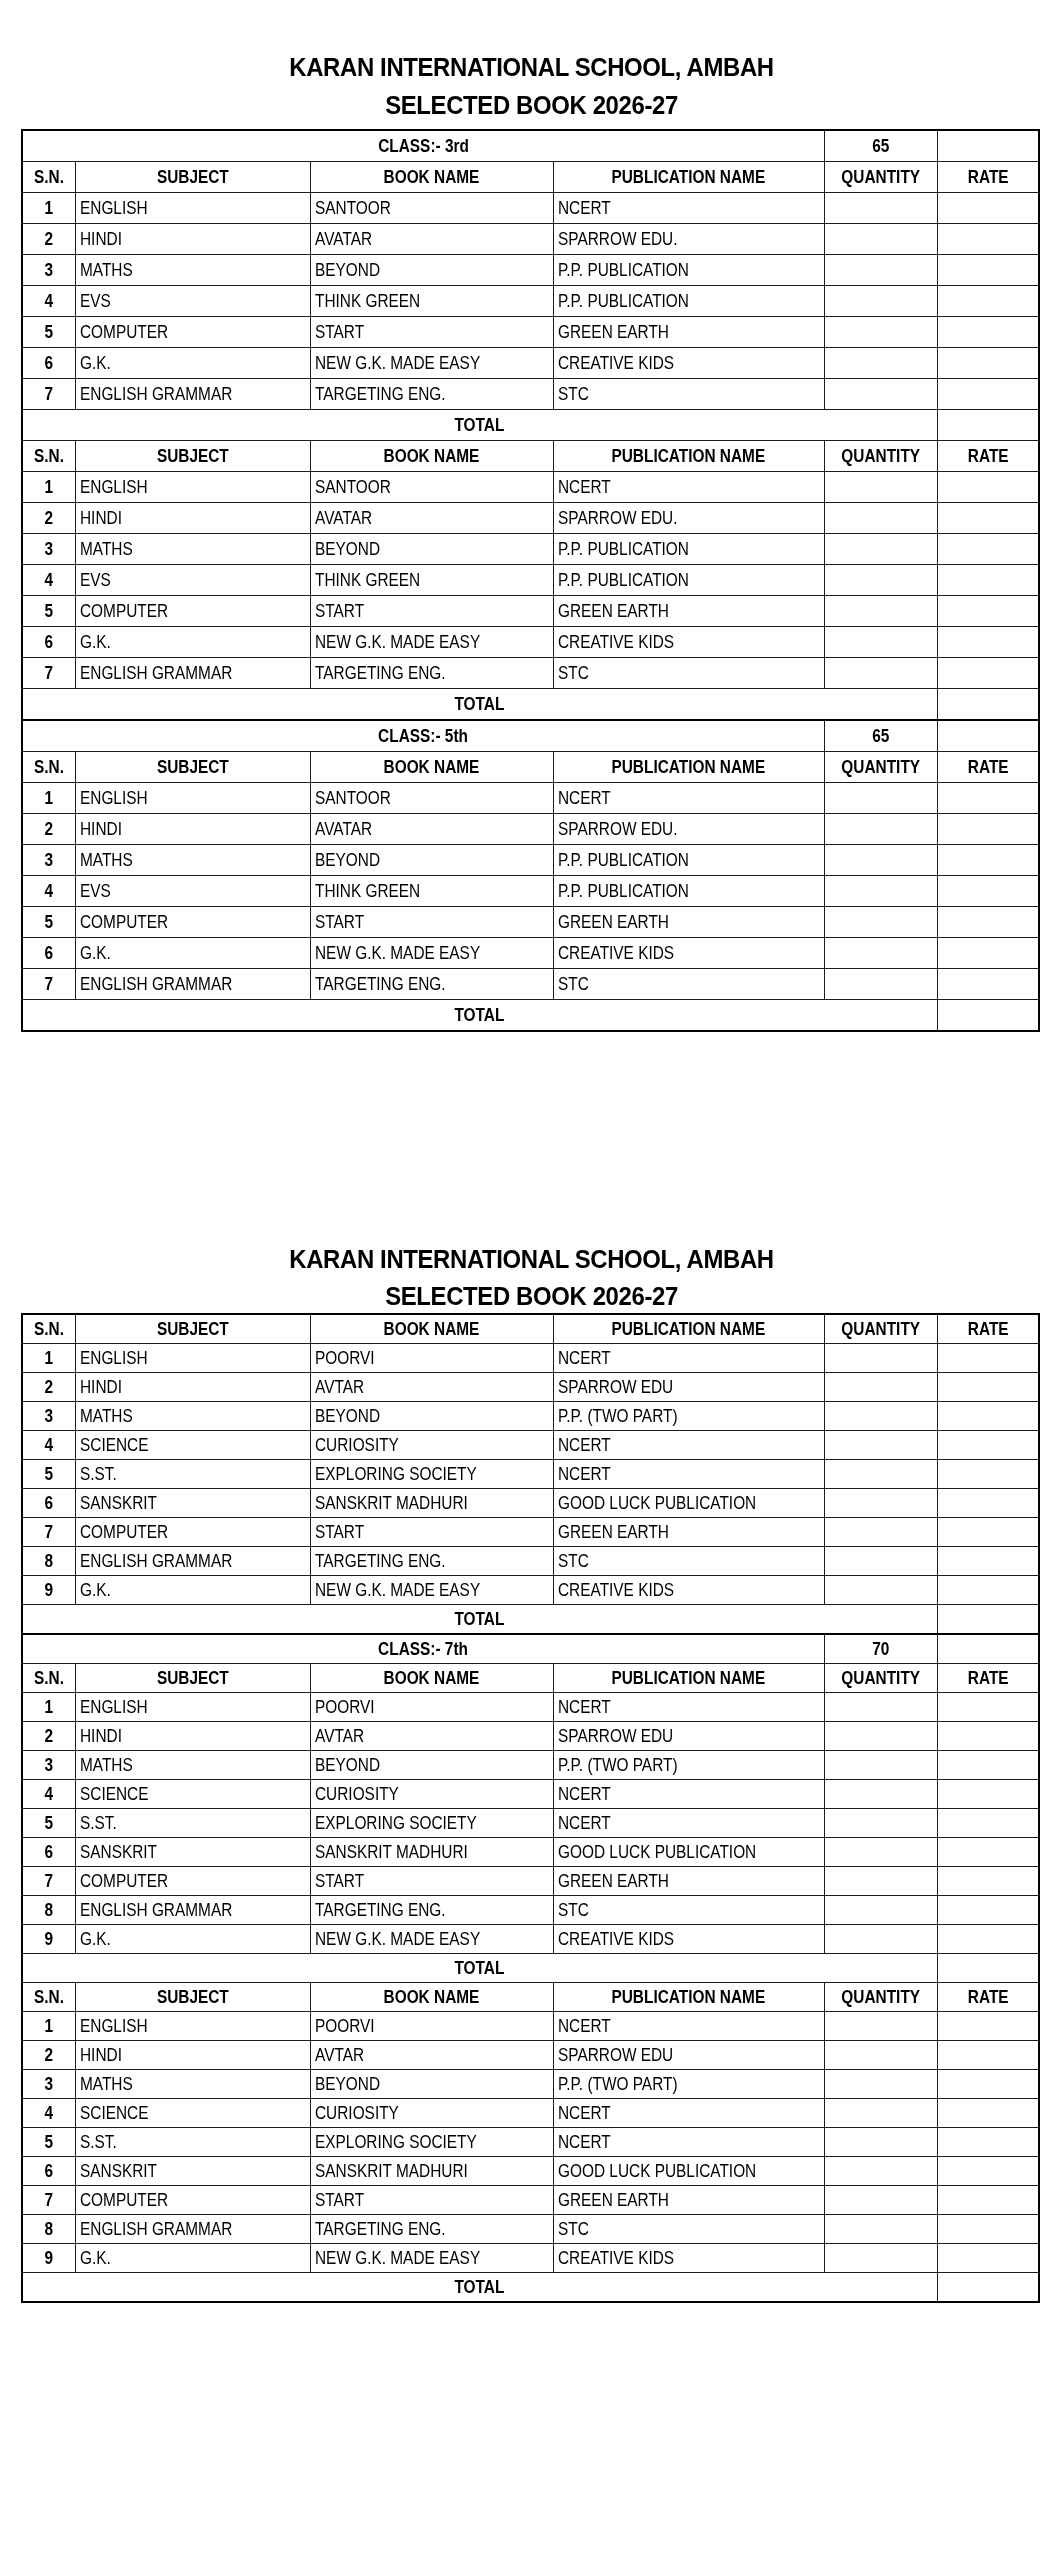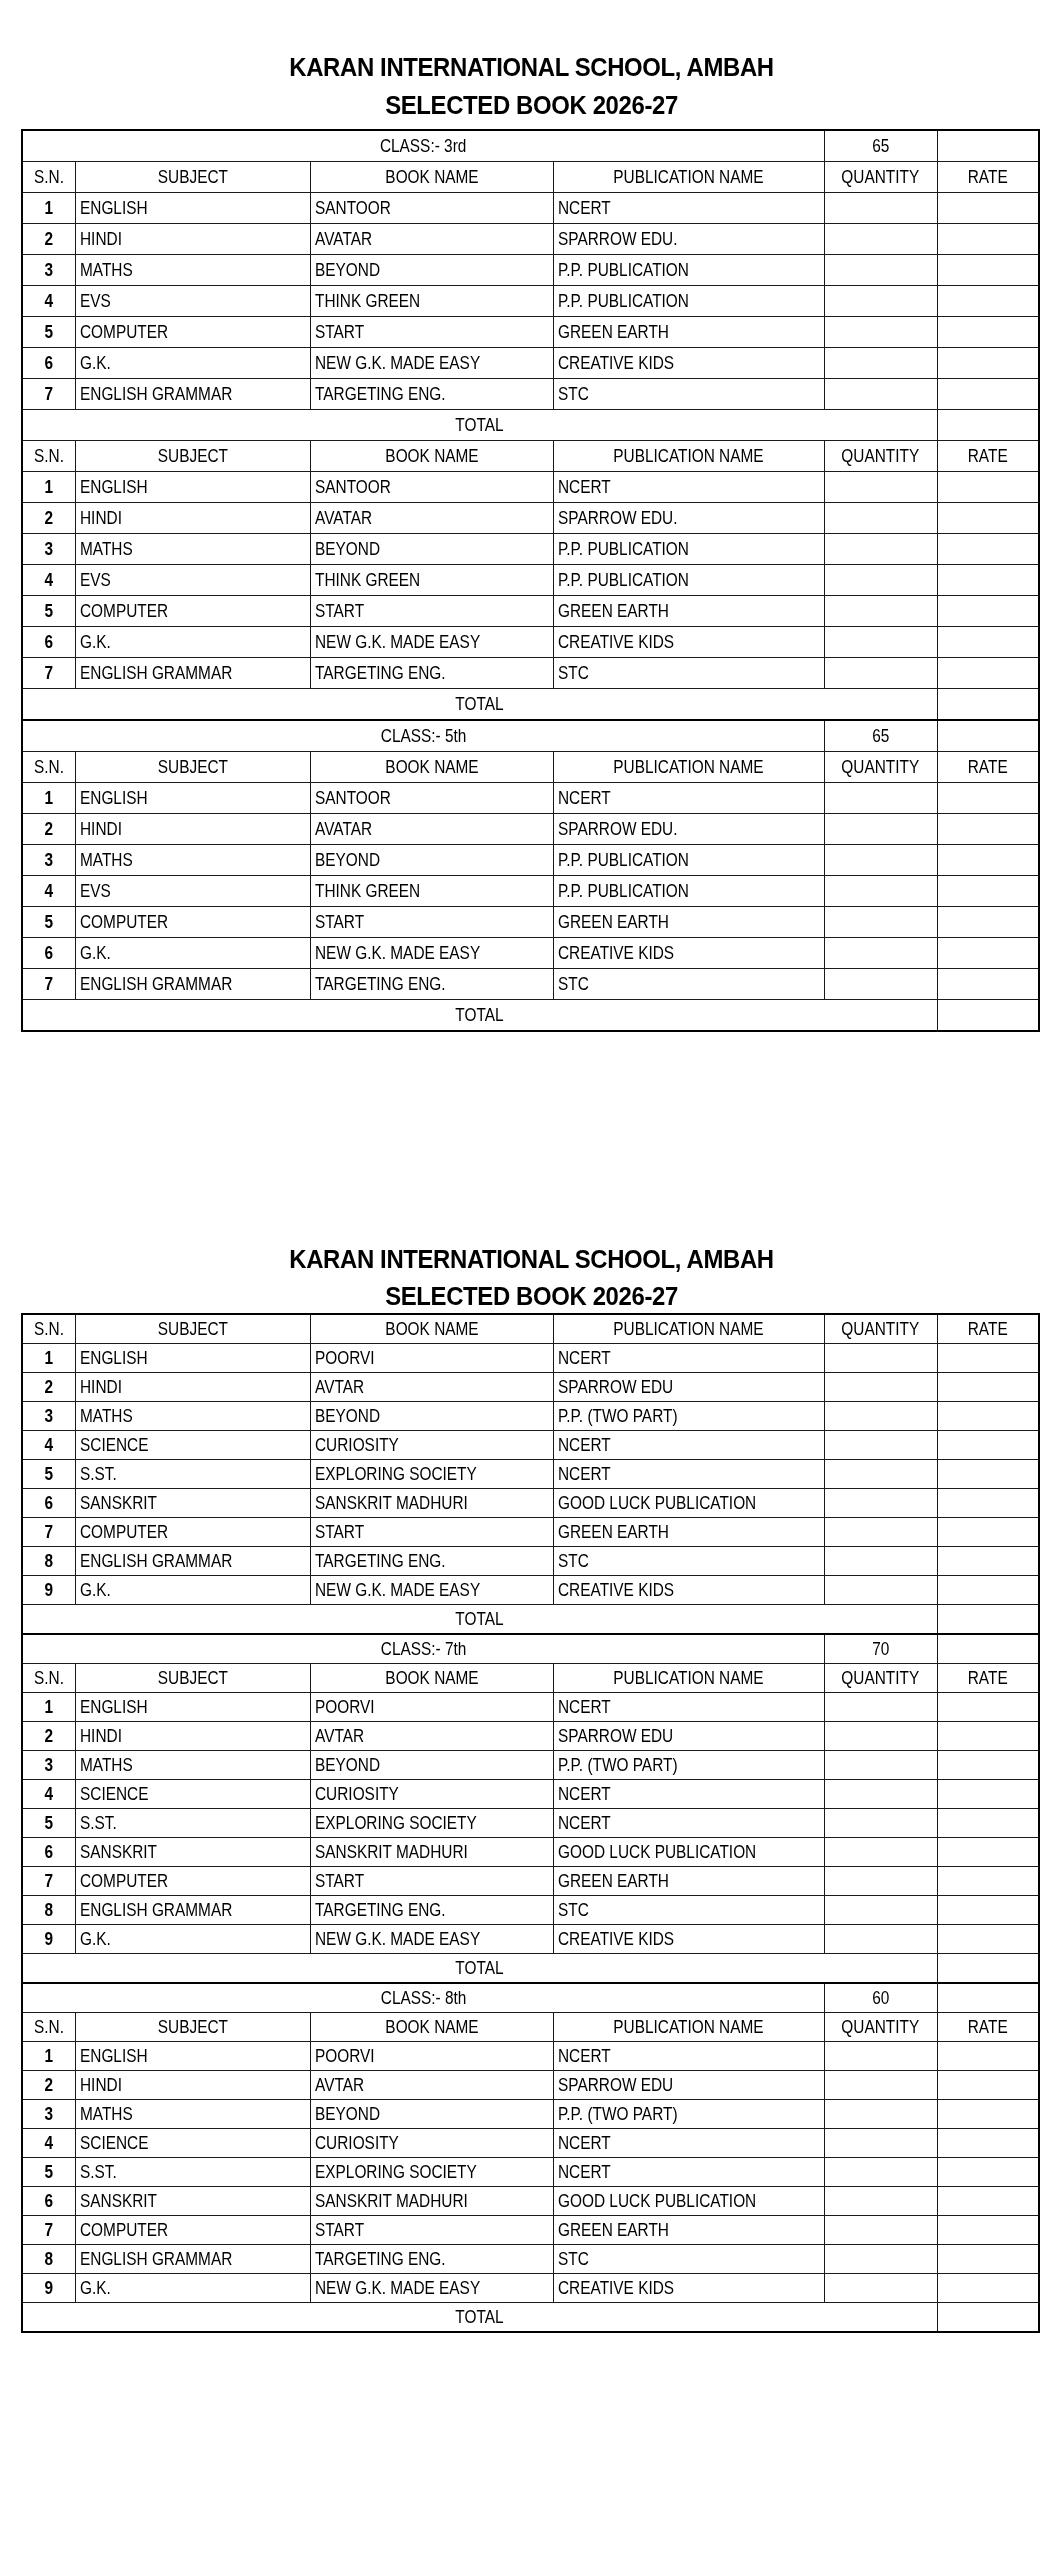--- a/index.html
+++ b/index.html
@@ -4,24 +4,24 @@
 <style>
   html, body { margin: 0; padding: 0; background: #ffffff; }
   body { width: 1063px; height: 2576px; position: relative; font-family: "Liberation Sans", sans-serif; color: #000; }
   .page { position: absolute; left: 0; width: 1063px; }
   .title { text-align: center; font-weight: bold; font-size: 26px; letter-spacing: -0.4px; line-height: 38px; transform: scaleX(0.92); }
   table { position: absolute; left: 21px; width: 1017px; border-collapse: collapse; border: 2.5px solid #000; table-layout: fixed; }
   td { border: 1.7px solid #1a1a1a; padding: 0 4.2px; font-size: 17.5px; white-space: nowrap; overflow: hidden; }
   .p1 td { height: 30px; }
   .p2 td { height: 28px; }
   .c { text-align: center; }
-  .b { font-weight: normal; }
+  .b { font-weight: bold; }
   .sn { font-weight: bold; text-align: center; }
   tr.class-row td { border-top: 2.5px solid #000; }
-  tr.total-row td { font-weight: normal; text-align: center; }
+  tr.total-row td { font-weight: bold; text-align: center; }
   .txt { display: inline-block; transform: scaleX(0.88); transform-origin: left center; }
   .ctxt { display: inline-block; transform: scaleX(0.88); transform-origin: center center; }
 </style>
 </head>
 <body>
 
 <div class="page" style="top:0;">
   <div class="title" style="position:absolute;top:48px;width:1063px;">KARAN INTERNATIONAL SCHOOL, AMBAH</div>
   <div class="title" style="position:absolute;top:86px;width:1063px;">SELECTED BOOK 2026-27</div>
   <table class="p1" id="table-p0" style="top:129px;">
@@ -431,25 +431,20 @@
           <td><span class="txt">G.K.</span></td>
           <td><span class="txt">NEW G.K. MADE EASY</span></td>
           <td><span class="txt">CREATIVE KIDS</span></td>
           <td></td>
           <td></td>
         </tr>
         <tr class="total-row">
           <td class="c b" colspan="5"><span class="ctxt">TOTAL</span></td>
           <td></td>
         </tr>
-        <tr class="class-row">
-          <td class="c b" colspan="4"><span class="ctxt">CLASS:- 8th</span></td>
-          <td class="c b"><span class="ctxt">60</span></td>
-          <td class="c"></td>
-        </tr>
         <tr>
           <td class="c b"><span class="ctxt">S.N.</span></td>
           <td class="c b"><span class="ctxt">SUBJECT</span></td>
           <td class="c b"><span class="ctxt">BOOK NAME</span></td>
           <td class="c b"><span class="ctxt">PUBLICATION NAME</span></td>
           <td class="c b"><span class="ctxt">QUANTITY</span></td>
           <td class="c b"><span class="ctxt">RATE</span></td>
         </tr>
         <tr>
           <td class="sn"><span class="ctxt">1</span></td>

